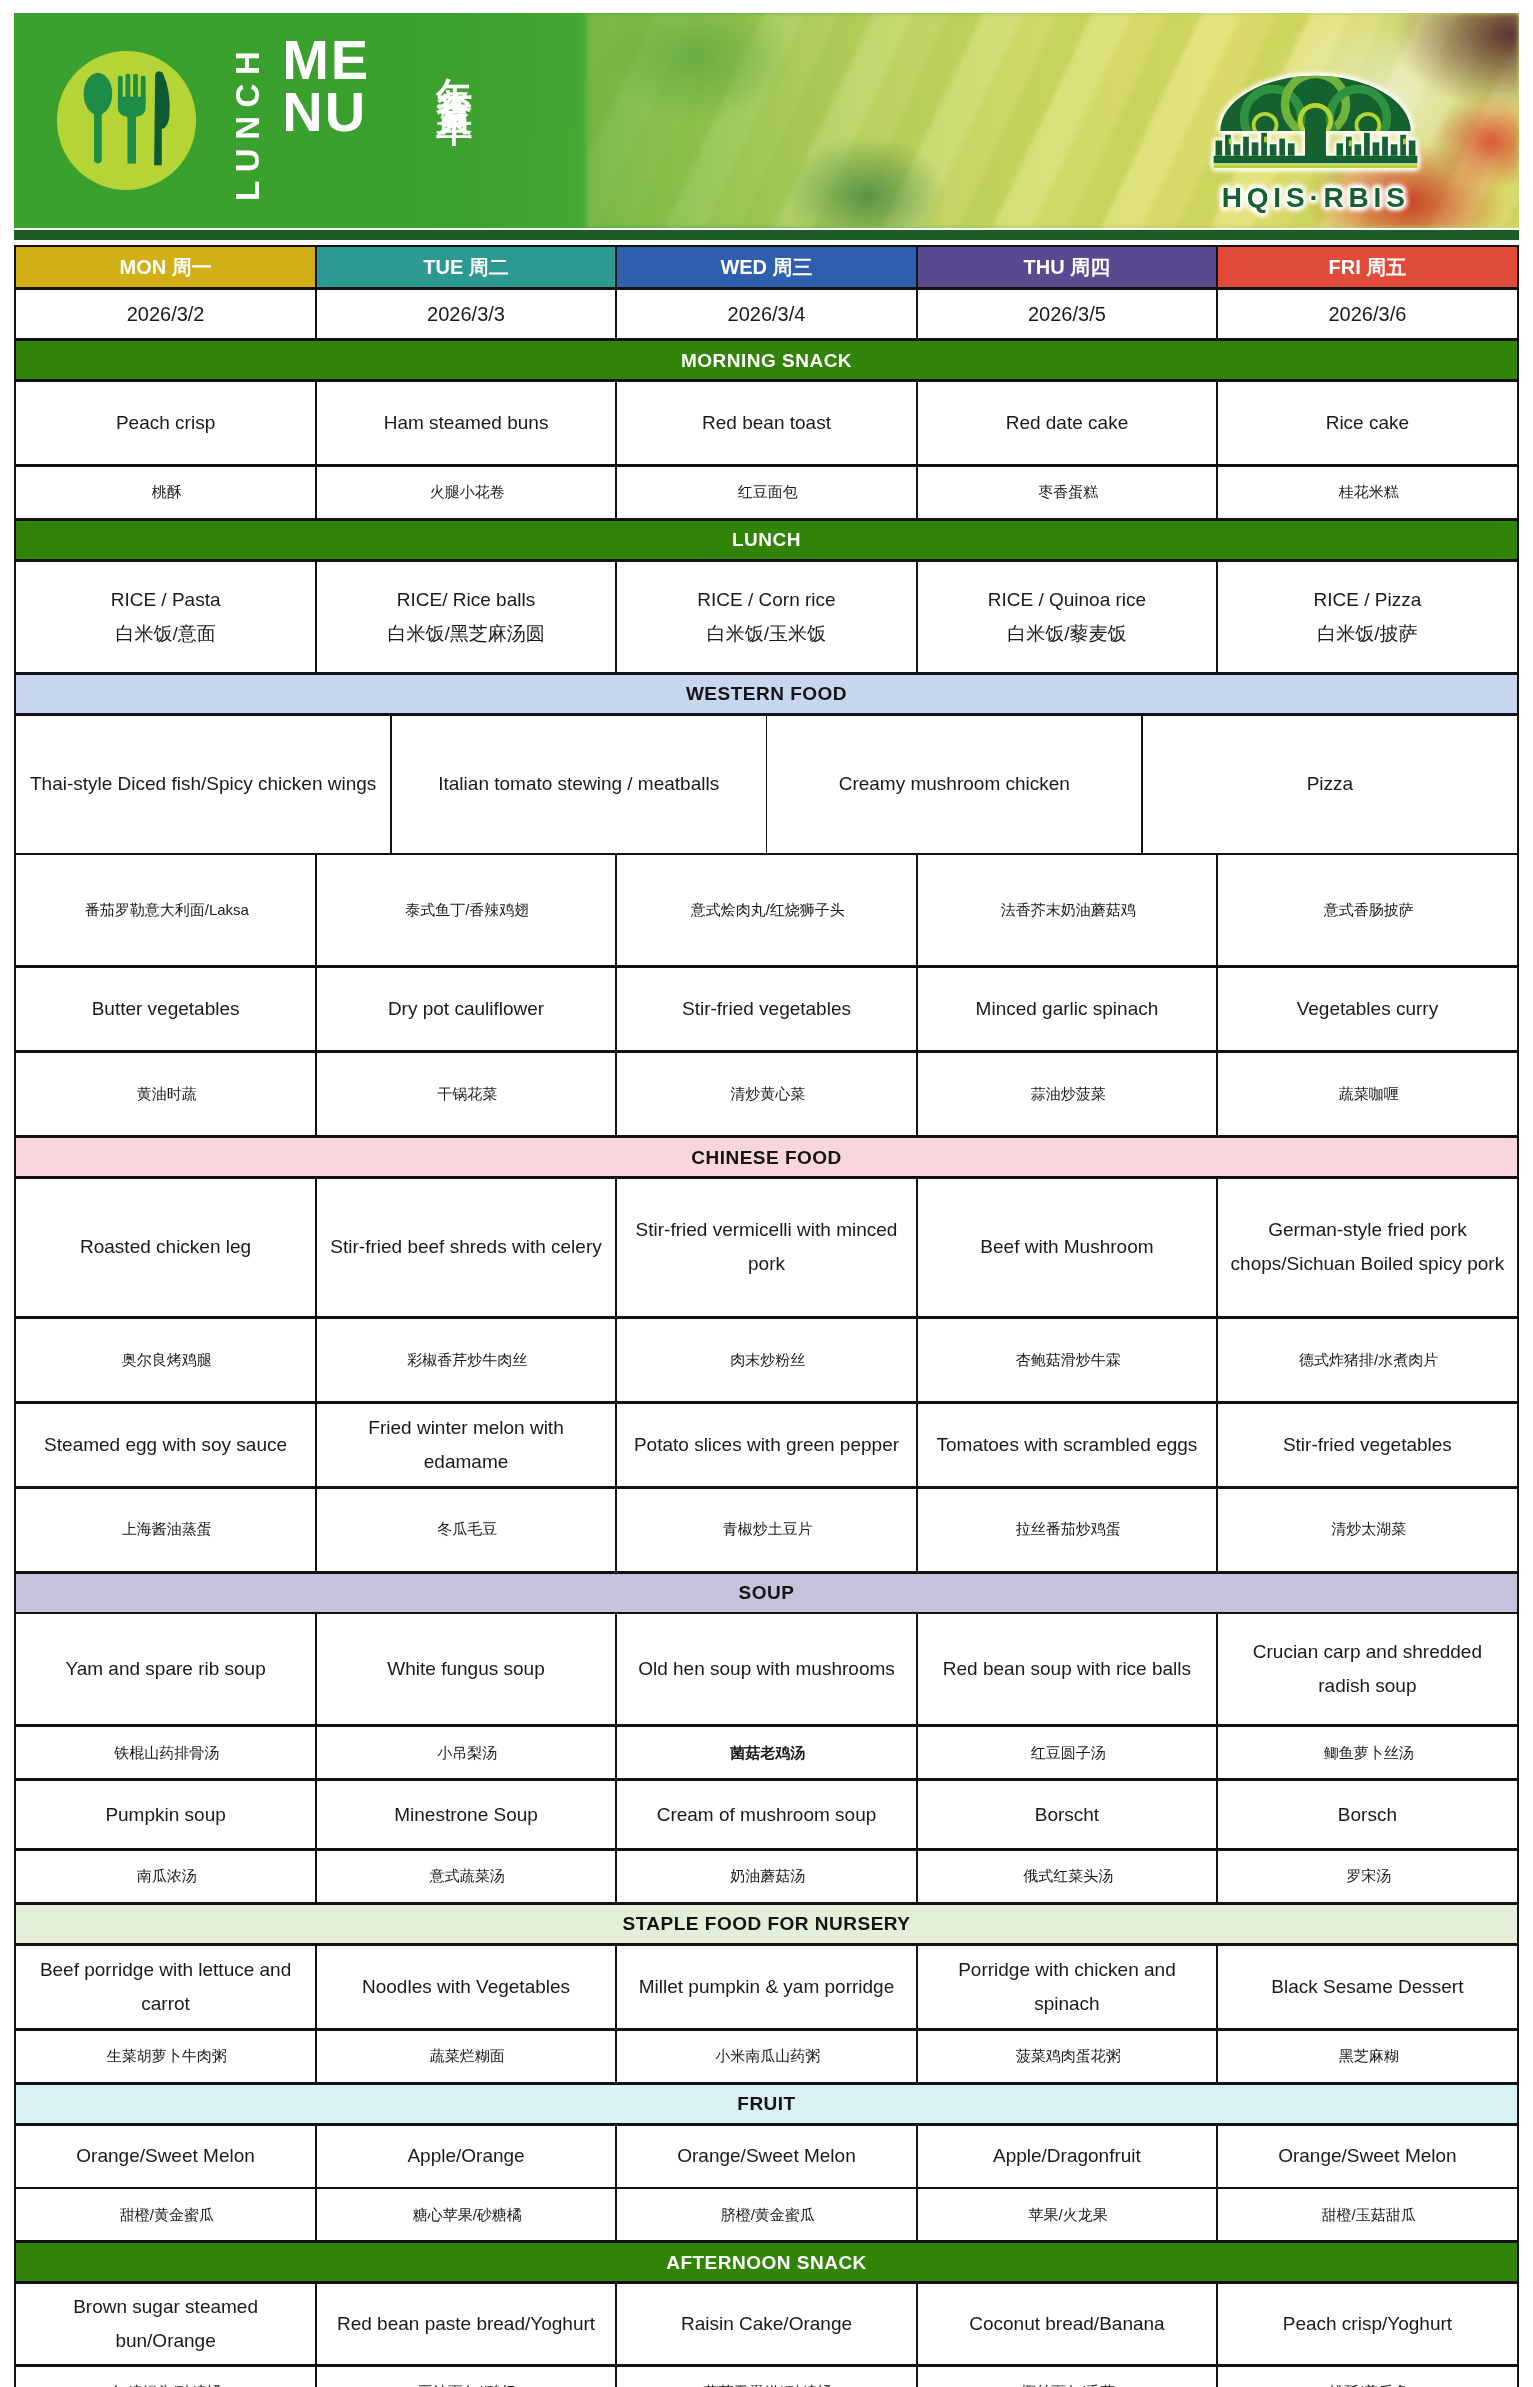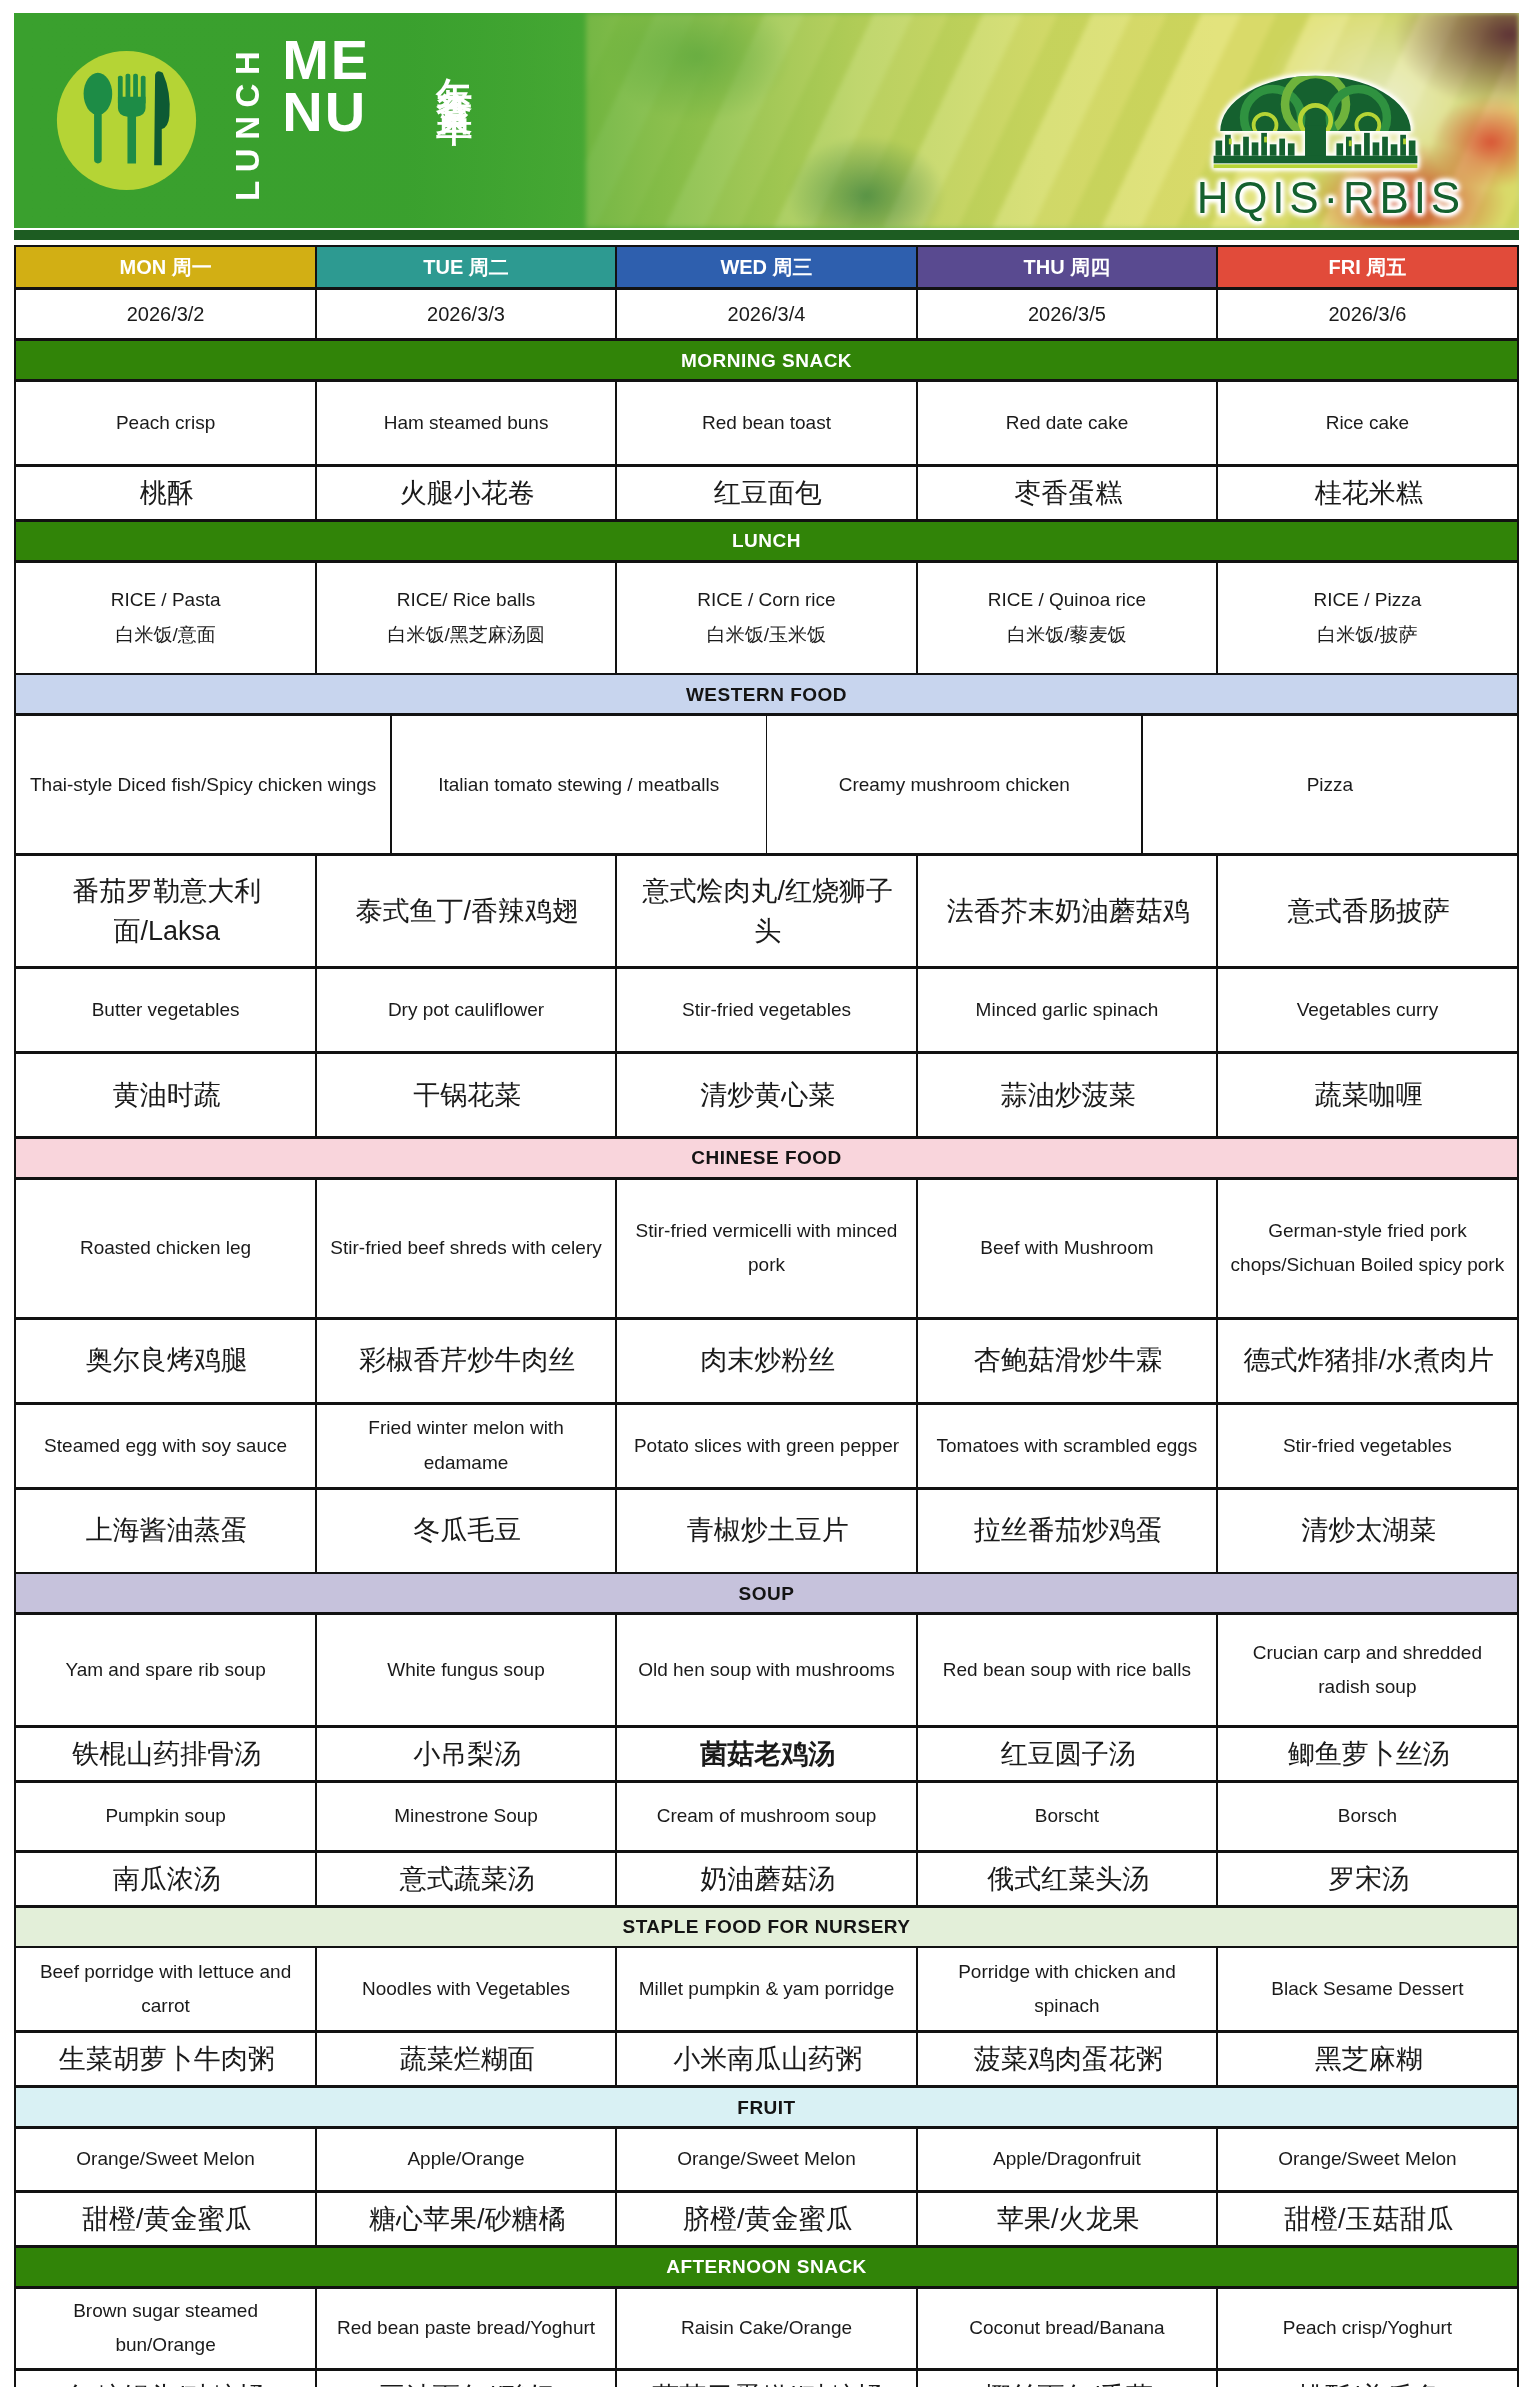--- a/index.html
+++ b/index.html
@@ -41,36 +41,36 @@
   .menu-cn{
     position:absolute;left:422px;top:36px;z-index:3;color:#fff;
     writing-mode:vertical-rl;text-orientation:upright;
     font-size:36px;font-weight:600;letter-spacing:10.5px;line-height:1;
   }
   .logo{
     position:absolute;right:84px;top:55px;z-index:3;width:238px;text-align:center;
     filter:drop-shadow(0 0 1.9px #fff) drop-shadow(0 0 1.9px #fff) drop-shadow(0 0 1.9px #fff);
   }
   .logo-text{
-    font-size:44px;font-weight:400;color:#15612f;letter-spacing:4.8px;line-height:1;margin-top:0;
+    font-size:28px;font-weight:700;color:#15612f;letter-spacing:4.8px;line-height:1;margin-top:8px;
     text-shadow:0 0 2.9px #fff,0 0 2.9px #fff;white-space:nowrap;
   }
   .banner-strip{margin:1.9px 14.3px 0 14.3px;height:9.5px;}
   
   .menu{
     margin:5.7px 14.3px 19px 14.3px;border:2.9px solid #121212;background:#121212;
     display:flex;flex-direction:column;gap:2.9px;
   }
   .t-row{display:flex;gap:1.9px;}
   .cell{
     flex:1 1 0;background:#fff;display:flex;align-items:center;justify-content:center;
     text-align:center;padding:5.7px 9.5px;white-space:pre-line;overflow:hidden;
     font-size:19px;line-height:1.8;
   }
-  .cell.cn{font-size:27px;line-height:1.5;padding-left:12px;}
+  .cell.cn{font-size:15px;line-height:1.5;padding-left:12px;}
   .cell.bold{font-weight:700;}
   .day-cell{height:40px;color:#fff;font-weight:700;font-size:20px;line-height:1;padding:0;}
   .date-cell{height:48px;font-size:20px;line-height:1;padding:0;}
   .hdr-cell{height:34px;font-weight:700;font-size:19px;letter-spacing:0.5px;line-height:1;padding:2px;}
   .rs  {min-height:51px;}
   .rsm {min-height:61px;}
   .rm  {min-height:82px;}
   .rl  {min-height:110px;}
   .rxl {min-height:137px;}
   .rclip{height:67px;}

